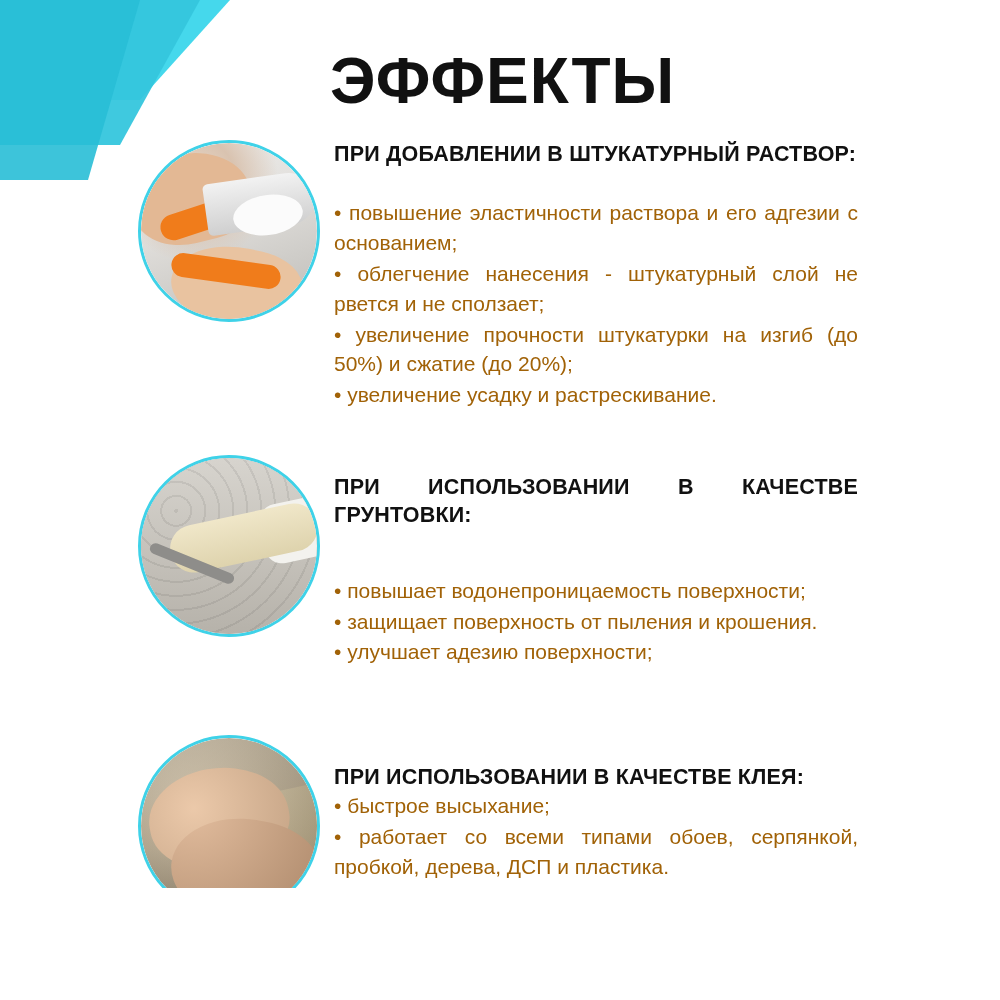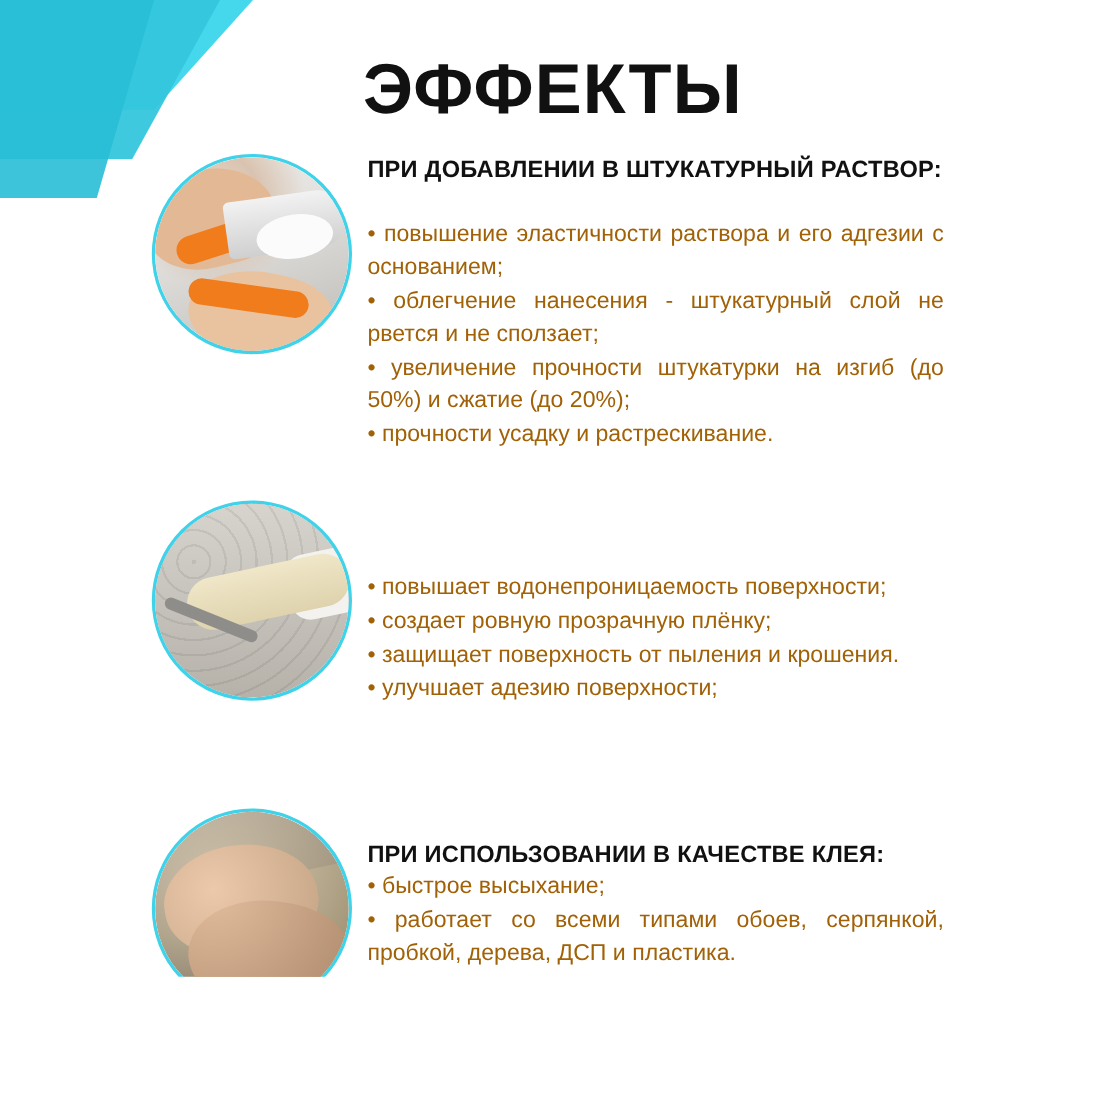--- a/index.html
+++ b/index.html
@@ -261,40 +261,40 @@
           <div class="tool-handle2"></div>
         </div>
       </div>
     </div>
     <div class="sec-body" style="left:334px; top:0; width:524px;">
       <div class="sec-head">ПРИ ДОБАВЛЕНИИ В ШТУКАТУРНЫЙ РАСТВОР:</div>
       <ul class="sec-list" style="margin-top:30px;">
         <li>•  повышение эластичности раствора и его адгезии с основанием;</li>
         <li>•  облегчение нанесения - штукатурный слой не рвется и не сползает;</li>
         <li>•  увеличение прочности штукатурки на изгиб (до 50%) и сжатие (до 20%);</li>
-        <li>• прочности усадку и растрескивание.</li>
+        <li>• увеличение усадку и растрескивание.</li>
       </ul>
     </div>
   </div>
 
   <div class="section" style="top:455px;">
     <div class="thumb" style="left:138px; top:0px; width:182px; height:182px;">
       <div class="thumb-inner">
         <div class="img-roller">
           <div class="wall"></div>
           <div class="rollwet"></div>
           <div class="rollbody"></div>
           <div class="handle"></div>
         </div>
       </div>
     </div>
     <div class="sec-body" style="left:334px; top:18px; width:524px;">
+      <div class="sec-head">ПРИ ИСПОЛЬЗОВАНИИ В КАЧЕСТВЕ ГРУНТОВКИ:</div>
       <ul class="sec-list" style="margin-top:46px;">
         <li>•    повышает    водонепроницаемость поверхности;</li>
-        <li>• создает ровную прозрачную плёнку;</li>
         <li>•  защищает поверхность от пыления и крошения.</li>
         <li>• улучшает адезию поверхности;</li>
       </ul>
     </div>
   </div>
 
   <div class="section" style="top:735px;">
     <div class="thumb" style="left:138px; top:0px; width:182px; height:182px;">
       <div class="thumb-inner">
         <div class="img-glue">

